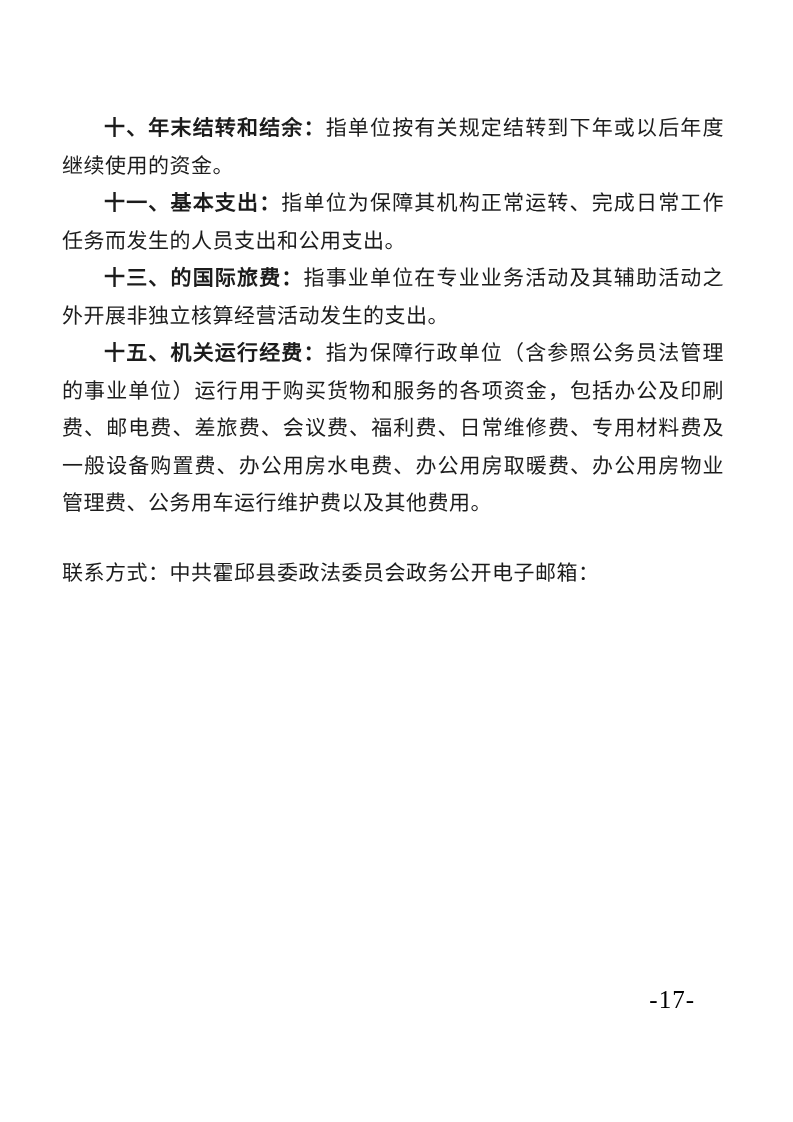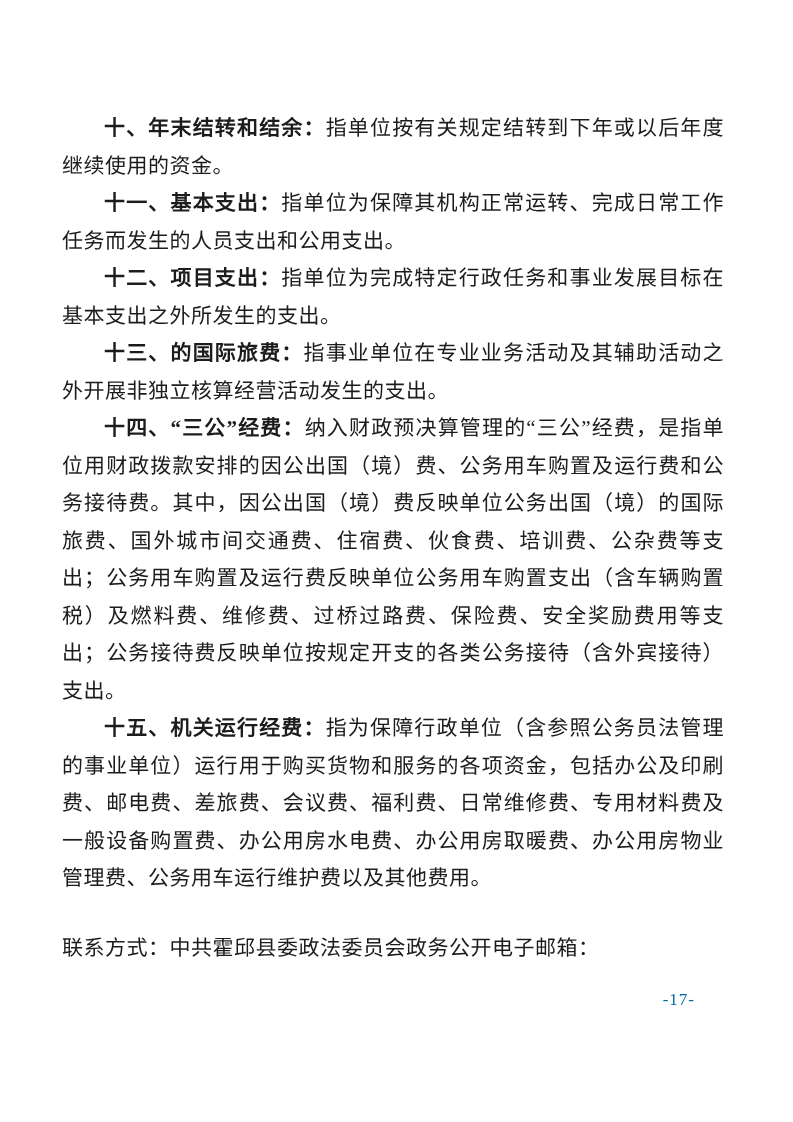--- a/index.html
+++ b/index.html
@@ -42,41 +42,39 @@
     text-indent: 0;
     letter-spacing: 0.5px;
   }
   .contact-line {
     display: block;
   }
   .page-number {
     position: absolute;
     top: 988px;
     right: 98px;
-    font-size: 17px;
+    font-size: 25px;
     line-height: 24px;
     letter-spacing: 1px;
-    color: #0369a1;
+    color: #000000;
   }
 </style>
 </head>
 <body>
 
 <div class="page">
   <div class="content">
 
     <p class="para"><span class="term">十、年末结转和结余：</span><span>指单位按有关规定结转到下年或以后年度继续使用的资金。</span></p>
 
     <p class="para"><span class="term">十一、基本支出：</span><span>指单位为保障其机构正常运转、完成日常工作任务而发生的人员支出和公用支出。</span></p>
 
-    <p class="para"><span class="term">十二、项目支出：</span><span>指单位为完成特定行政任务和事业发展目标在基本支出之外所发生的支出。</span></p>
 
     <p class="para"><span class="term">十三、的国际旅费：</span><span>指事业单位在专业业务活动及其辅助活动之外开展非独立核算经营活动发生的支出。</span></p>
 
-    <p class="para"><span class="term">十四、“三公”经费：</span><span>纳入财政预决算管理的“三公”经费，是指单位用财政拨款安排的因公出国（境）费、公务用车购置及运行费和公务接待费。其中，因公出国（境）费反映单位公务出国（境）的国际旅费、国外城市间交通费、住宿费、伙食费、培训费、公杂费等支出；公务用车购置及运行费反映单位公务用车购置支出（含车辆购置税）及燃料费、维修费、过桥过路费、保险费、安全奖励费用等支出；公务接待费反映单位按规定开支的各类公务接待（含外宾接待）支出。</span></p>
 
     <p class="para"><span class="term">十五、机关运行经费：</span><span>指为保障行政单位（含参照公务员法管理的事业单位）运行用于购买货物和服务的各项资金，包括办公及印刷费、邮电费、差旅费、会议费、福利费、日常维修费、专用材料费及一般设备购置费、办公用房水电费、办公用房取暖费、办公用房物业管理费、公务用车运行维护费以及其他费用。</span></p>
 
     <p class="contact">
         <span class="contact-line">联系方式：中共霍邱县委政法委员会政务公开电子邮箱：</span>
       </p>
 
   </div>
 
   <div class="page-number">-17-</div>

